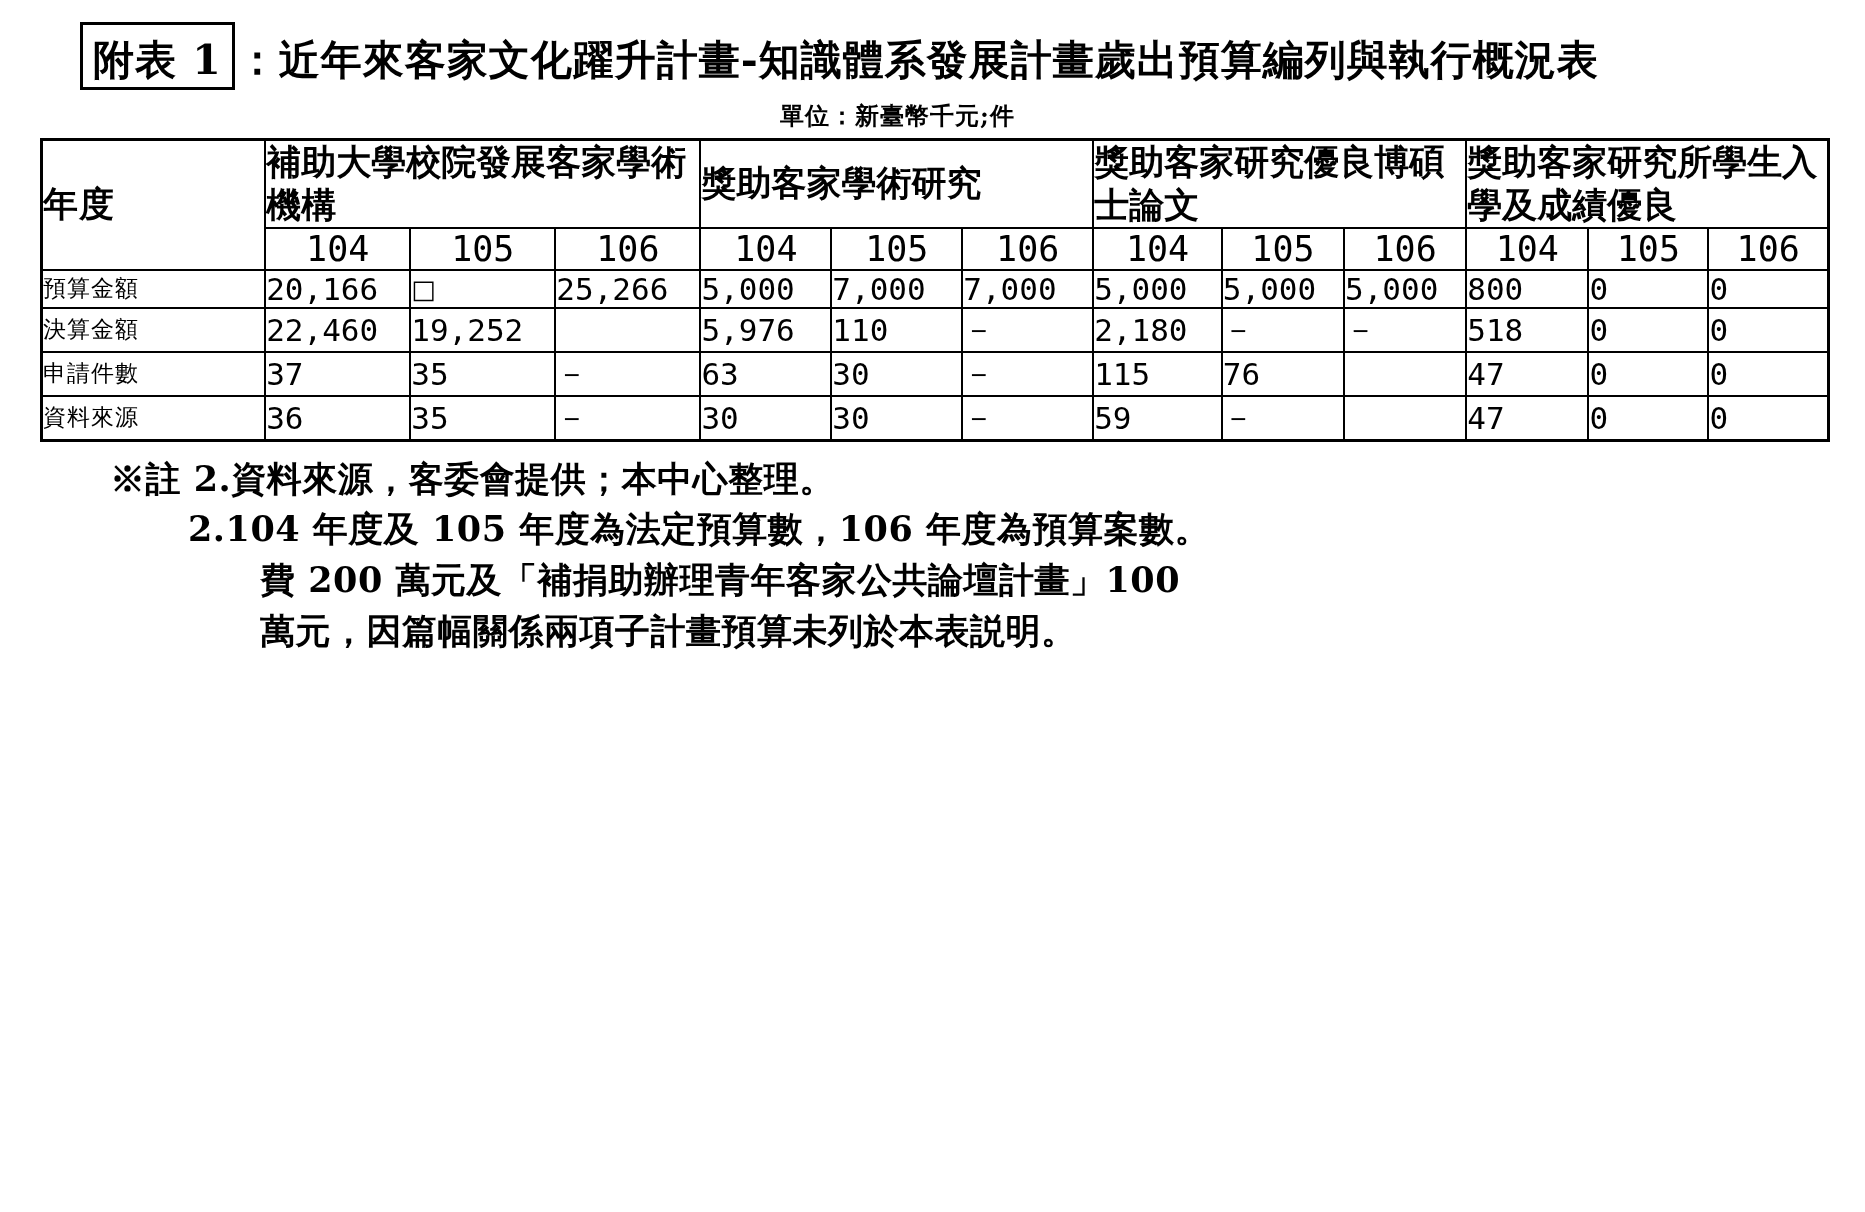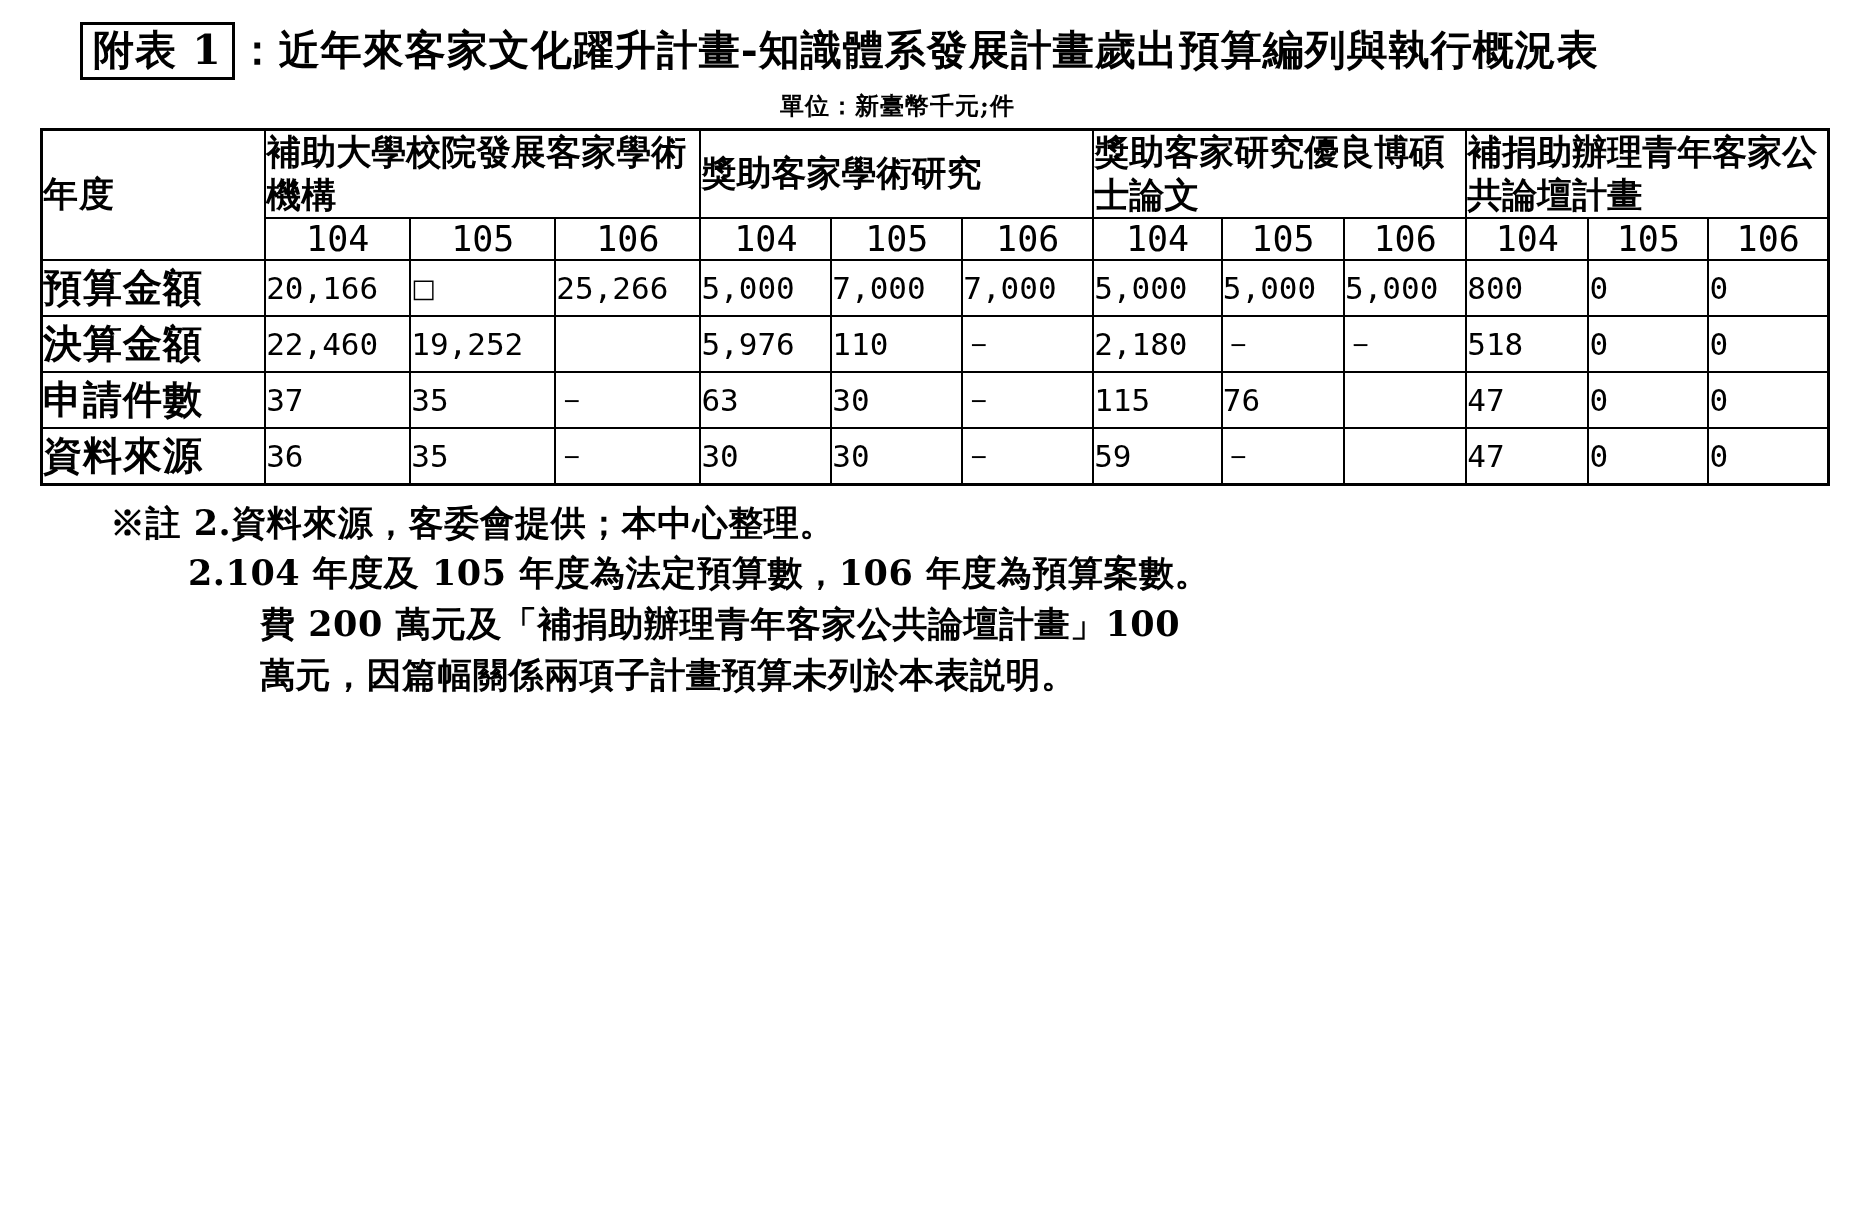--- a/index.html
+++ b/index.html
@@ -27,21 +27,21 @@
     margin: 22px 0 0 80px;
     width: 1720px;
     font-size: 41px;
     font-weight: bold;
     line-height: 1.38;
     letter-spacing: 1px;
   }
   .title-tag {
     display: inline-block;
     border: 3px solid #000;
-    padding: 2px 10px 3px 10px;
+    padding: 12px 10px 3px 10px;
     margin-right: 2px;
     line-height: 1.15;
   }
 
   
   .unit-line {
     margin: 10px 70px 6px 0;
     text-align: center;
     font-size: 24px;
     font-weight: bold;
@@ -76,22 +76,22 @@
     letter-spacing: 0px;
   }
   .hyear {
     font-size: 35px;
     font-weight: normal;
     text-align: center;
     padding: 4px 0 6px 0;
     font-family: "DejaVu Sans Mono", "Liberation Mono", monospace;
   }
   .rowlabel {
-    font-size: 39px;
-    font-weight: bold;
+    font-size: 23px;
+    font-weight: normal;
     text-align: left;
     padding: 4px 4px 8px 8px;
     letter-spacing: 1px;
     white-space: nowrap;
   }
   .num {
     font-size: 31px;
     text-align: left;
     padding: 6px 8px 10px 4px;
     font-family: "DejaVu Sans Mono", "Liberation Mono", monospace;
@@ -154,21 +154,21 @@
         <col style="width:112px">
           <col style="width:110px">
           <col style="width:110px">
       </colgroup>
       <thead>
         <tr>
           <td class="corner" rowspan="2">年度</td>
           <td class="hgroup" colspan="3">補助大學校院發展客家學術機構</td>
           <td class="hgroup" colspan="3">獎助客家學術研究</td>
           <td class="hgroup" colspan="3">獎助客家研究優良博碩士論文</td>
-          <td class="hgroup" colspan="3">補捐助辦理青年客家公共論壇計畫</td>
+          <td class="hgroup" colspan="3">獎助客家研究所學生入學及成績優良</td>
         </tr>
         <tr>
           <td class="hyear">104</td>
           <td class="hyear">105</td>
           <td class="hyear">106</td>
           <td class="hyear">104</td>
           <td class="hyear">105</td>
           <td class="hyear">106</td>
           <td class="hyear">104</td>
           <td class="hyear">105</td>

